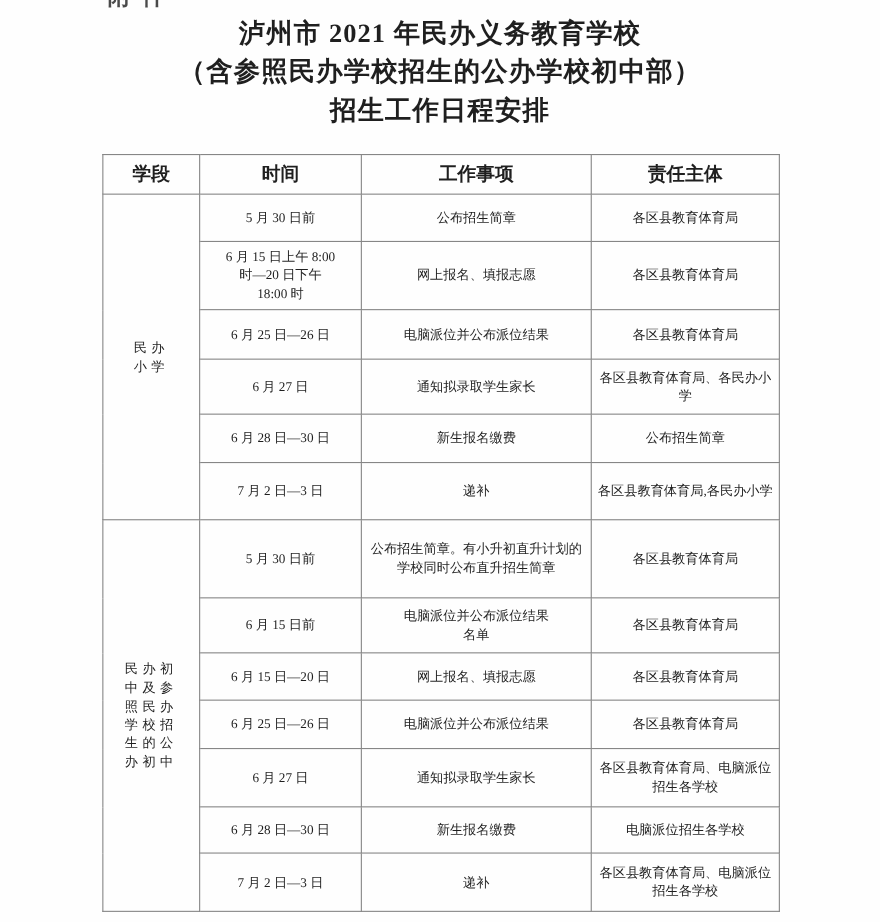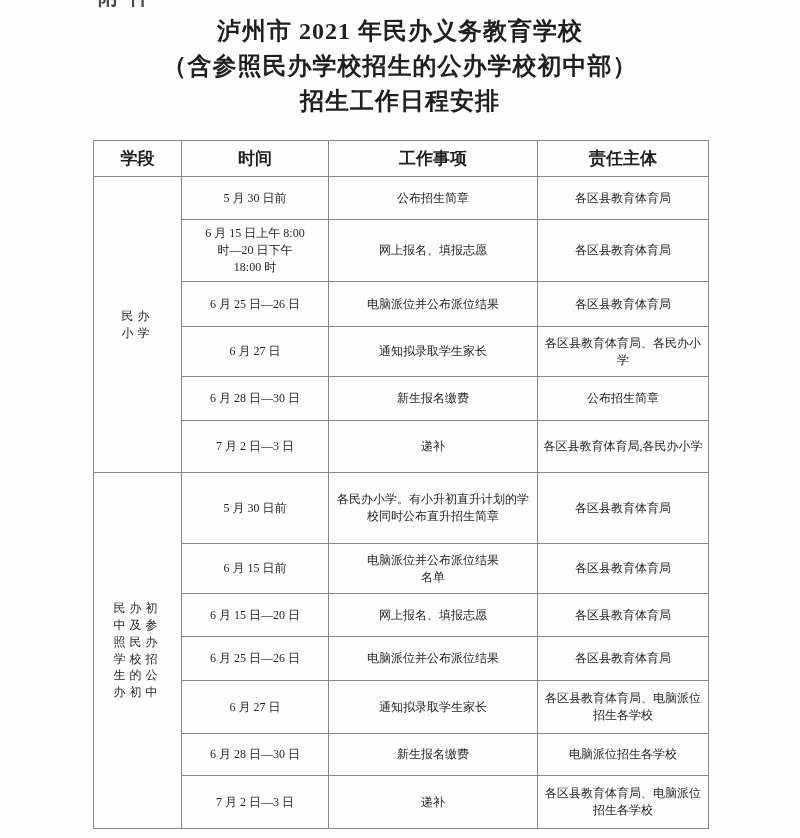--- a/index.html
+++ b/index.html
@@ -138,21 +138,21 @@
       </tr>
 
       <tr class="r7">
         <td class="stage-cell" rowspan="7">民办初
 中及参
 照民办
 学校招
 生的公
 办初中</td>
         <td class="time-cell">5 月 30 日前</td>
-        <td class="task-cell">各民办小学。有小升初直升计划的学校同时公布直升招生简章</td>
+        <td class="task-cell">公布招生简章。有小升初直升计划的学校同时公布直升招生简章</td>
         <td class="owner-cell">各区县教育体育局</td>
       </tr>
       <tr class="r8">
         <td class="time-cell">6 月 15 日前</td>
         <td class="task-cell time-cell">电脑派位并公布派位结果
 名单</td>
         <td class="owner-cell">各区县教育体育局</td>
       </tr>
       <tr class="r9">
         <td class="time-cell">6 月 15 日—20 日</td>

